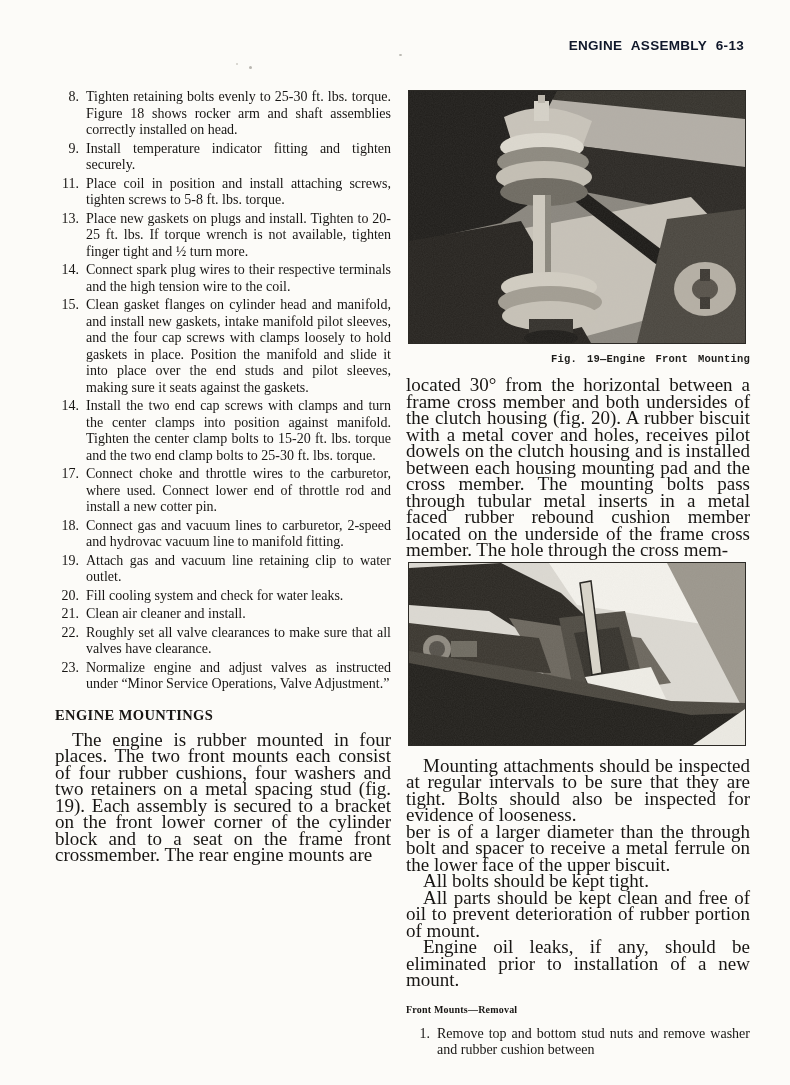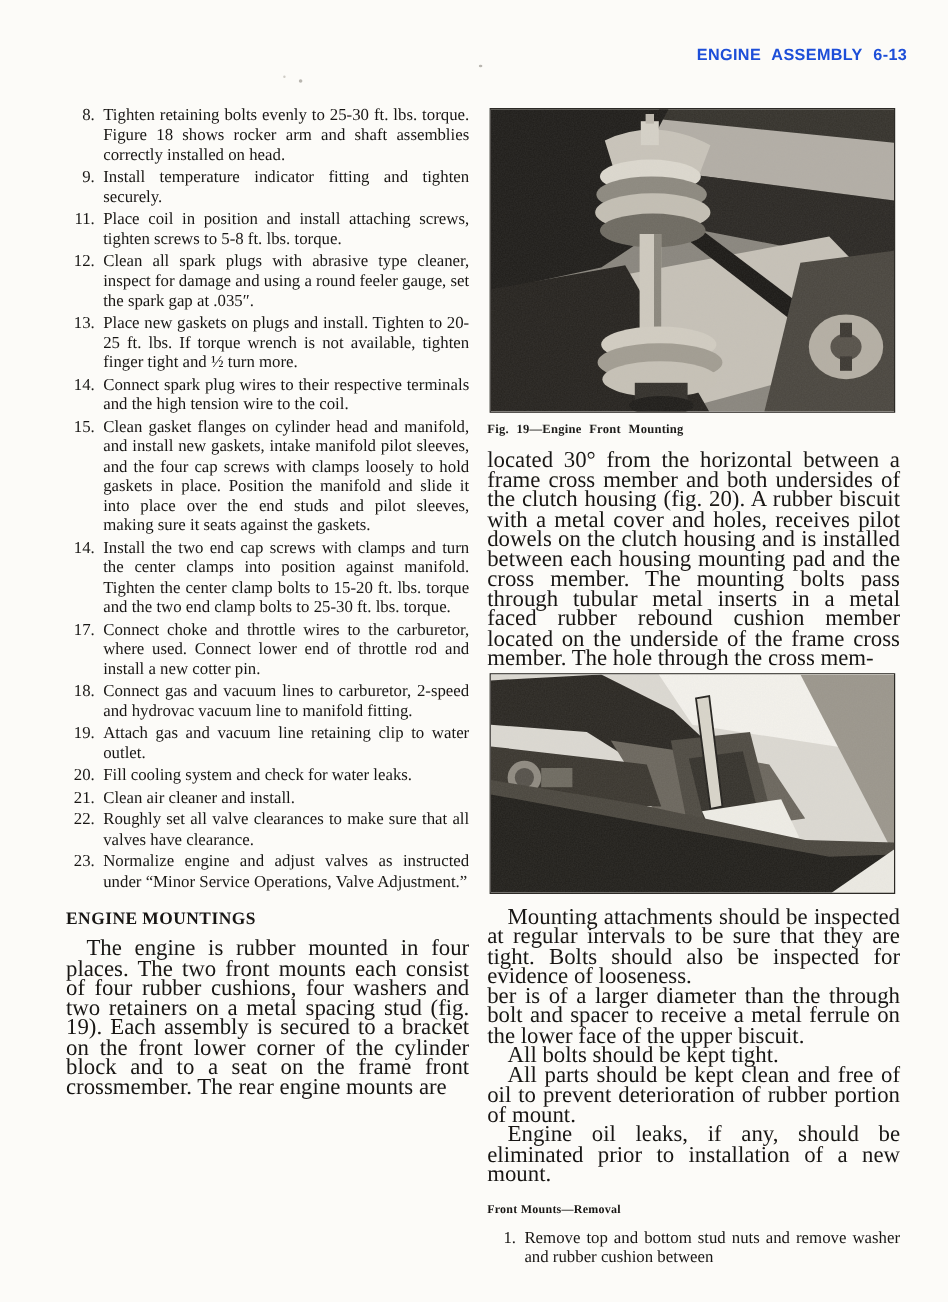--- a/index.html
+++ b/index.html
@@ -4,43 +4,43 @@
 <style>
   html,body{margin:0;padding:0;}
   body{
     width:790px;height:1085px;position:relative;
     background:#fcfbf8;
     font-family:"Liberation Serif", serif;
     color:#181614;
     overflow:hidden;
   }
   .page-header{
-    position:absolute;top:38px;right:34px;
+    position:absolute;top:38px;right:46px;
     font-family:"Liberation Sans", sans-serif;
     font-weight:bold;font-size:13.5px;letter-spacing:.3px;word-spacing:5px;
-    color:#1d4ed8;
+    color:#0f172a;
   }
   .col-left{position:absolute;left:55px;top:87px;width:336px;}
   .col-right{position:absolute;left:406px;top:90px;width:344px;}
   .num-item{display:flex;margin-top:2px;}
   .num-item .num{width:24px;text-align:right;flex:0 0 24px;
     font-size:14px;line-height:16.5px;}
   .num-item .txt{flex:1;margin-left:7px;text-align:justify;
     font-size:14px;line-height:16.5px;}
   .section-heading{
     font-weight:bold;font-size:14.5px;letter-spacing:.4px;
     margin:14px 0 8px 0;line-height:17px;
   }
   .body-para{font-size:19px;line-height:16.5px;text-align:justify;margin:0;}
   .indent{text-indent:17px;}
   .figure{margin:0;}
   .photo{display:block;margin-left:2px;border:1px solid #2c2a26;}
   .fig-caption{
-    margin-top:9px;margin-bottom:0;text-align:left;
-    font-family:Liberation Serif, serif;font-weight:bold;
+    margin-top:9px;margin-bottom:0;text-align:right;
+    font-family:Liberation Mono, monospace;font-weight:bold;
     font-size:10.5px;letter-spacing:.2px;word-spacing:3.5px;color:#1d1c1a;
   }
   .rc-text{margin-top:12px;}
   .fig20-wrap{margin-top:3px;}
   .sub-heading{
     font-weight:bold;font-size:10px;letter-spacing:.2px;
     margin:12px 0 8px 0;line-height:17px;
   }
   .speck{position:absolute;background:#b9b6b0;border-radius:50%;}
   .speck.s1{left:249px;top:66px;width:3px;height:3px;}
@@ -61,24 +61,20 @@
     <span class="num">8.</span>
     <span class="txt">Tighten retaining bolts evenly to 25-30 ft. lbs. torque. Figure 18 shows rocker arm and shaft assemblies correctly installed on head.</span>
   </div>
   <div class="num-item">
     <span class="num">9.</span>
     <span class="txt">Install temperature indicator fitting and tighten securely.</span>
   </div>
   <div class="num-item">
     <span class="num">11.</span>
     <span class="txt">Place coil in position and install attaching screws, tighten screws to 5-8 ft. lbs. torque.</span>
-  </div>
-  <div class="num-item">
-    <span class="num">12.</span>
-    <span class="txt">Clean all spark plugs with abrasive type cleaner, inspect for damage and using a round feeler gauge, set the spark gap at .035″.</span>
   </div>
   <div class="num-item">
     <span class="num">13.</span>
     <span class="txt">Place new gaskets on plugs and install. Tighten to 20-25 ft. lbs. If torque wrench is not available, tighten finger tight and ½ turn more.</span>
   </div>
   <div class="num-item">
     <span class="num">14.</span>
     <span class="txt">Connect spark plug wires to their respective terminals and the high tension wire to the coil.</span>
   </div>
   <div class="num-item">

